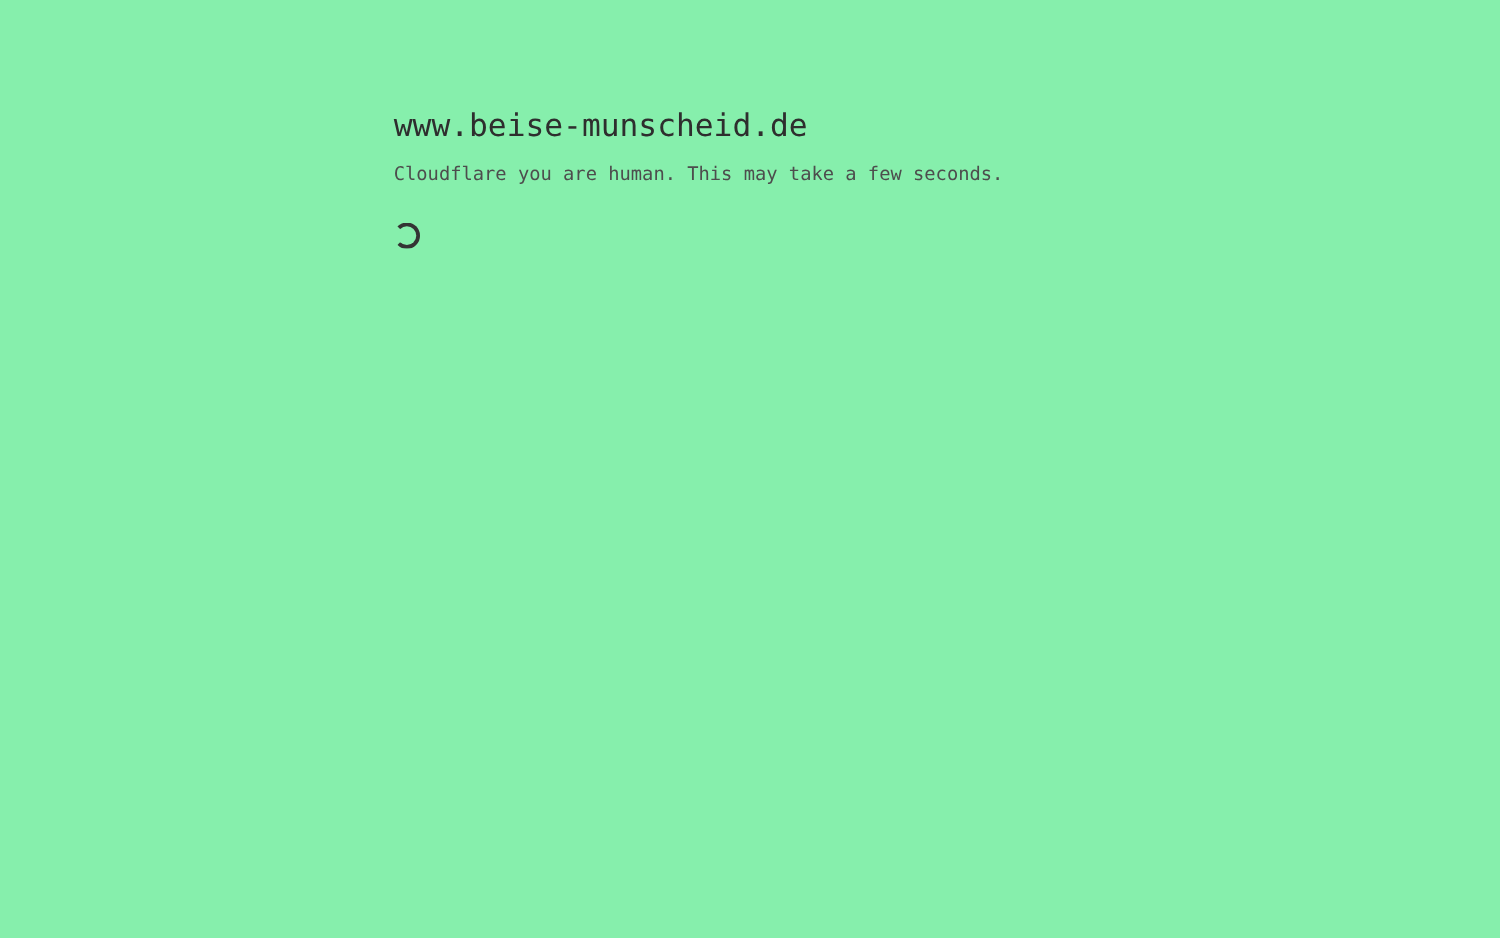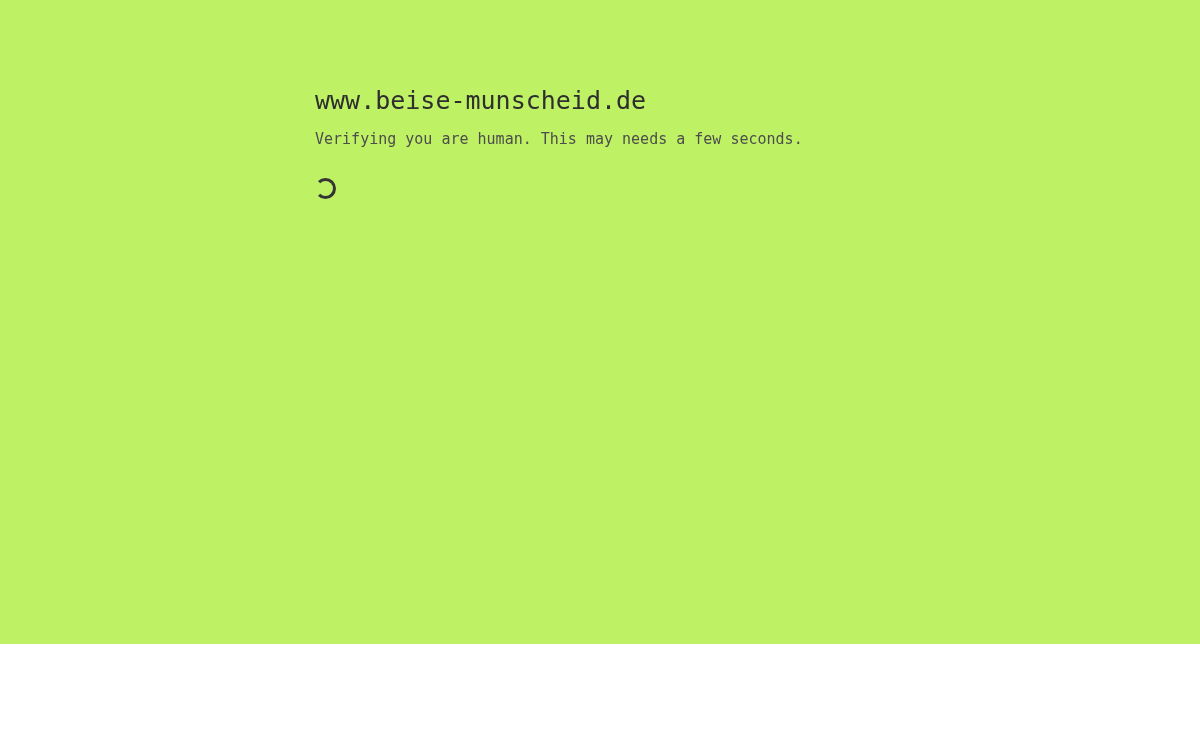--- a/index.html
+++ b/index.html
@@ -4,23 +4,23 @@
 <style>
   * { box-sizing: border-box; }
   html, body {
     margin: 0;
     padding: 0;
     background: #ffffff;
     font-family: "DejaVu Sans Mono", "Liberation Mono", monospace;
   }
   .page {
     width: 1200px;
-    height: 644px;
+    height: 750px;
     margin: 0 auto;
-    background: #bef264;
+    background: #86efac;
     display: flex;
     flex-direction: column;
     overflow: hidden;
   }
   .main-content {
     width: 570px;
     margin: 0 auto;
     padding-top: 86px;
     flex: 0 0 auto;
   }
@@ -84,21 +84,21 @@
   }
 </style>
 </head>
 <body>
 
 <div class="page">
 
   <div class="main-content">
     <h1 class="page-title">www.beise-munscheid.de</h1>
 
-    <p class="subtitle">Verifying you are human. This may needs a few seconds.</p>
+    <p class="subtitle">Cloudflare you are human. This may take a few seconds.</p>
 
     <div class="spinner"></div>
 
   </div>
 
   <div class="flex-spacer"></div>
 
 
 </div>
 

